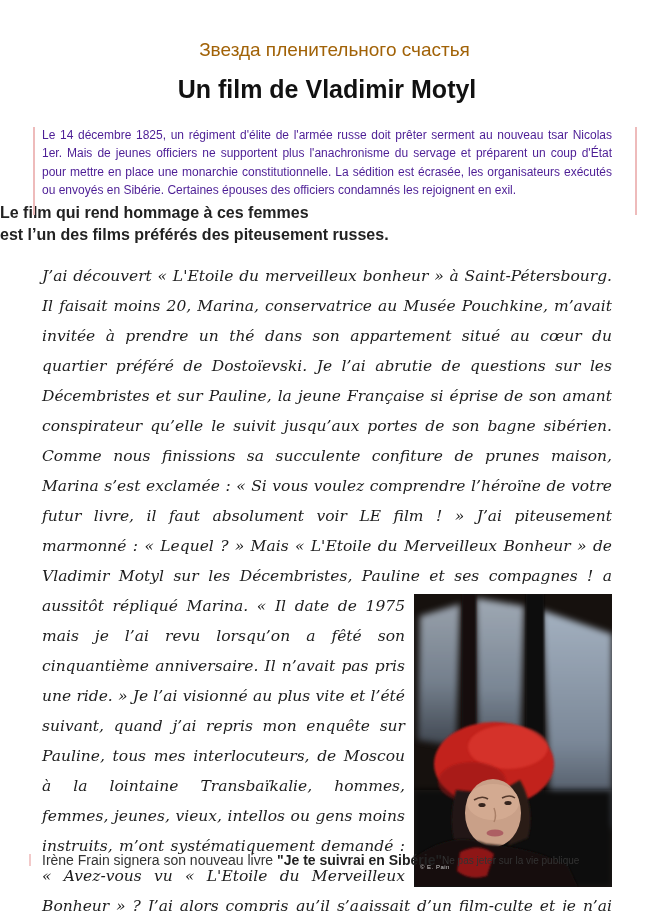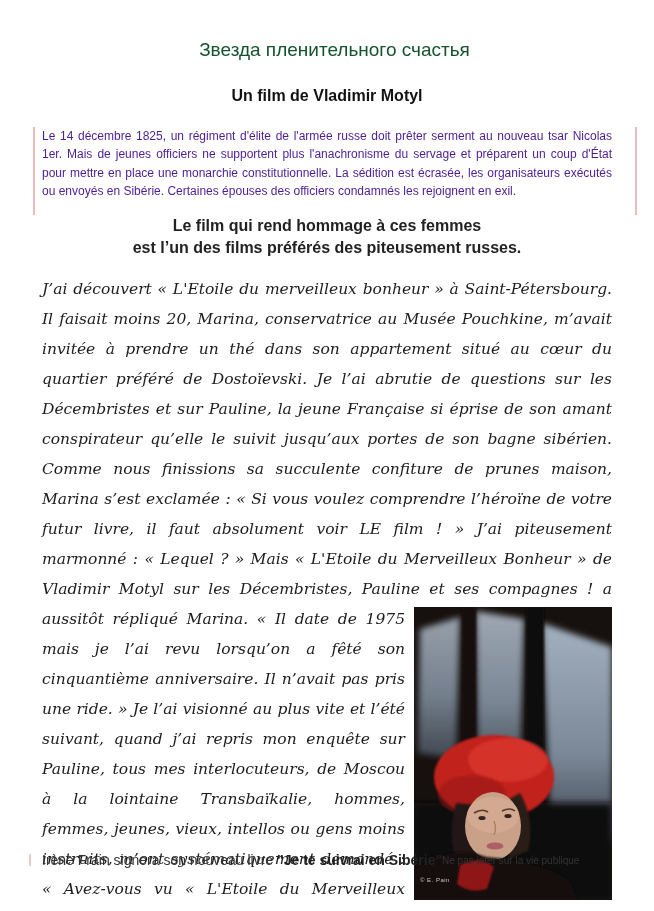--- a/index.html
+++ b/index.html
@@ -10,33 +10,33 @@
     font-family:"Liberation Sans", sans-serif;
     overflow:hidden;
   }
   header { text-align:center; padding-top:36px; }
   .title {
     margin:0;
     font-size:25px; font-weight:bold;
     color:#D4A017;
     letter-spacing:0.2px;
   }
-  .subtitle { font-size:19px; color:#14532d; margin-top:3px;padding-left:15px; }
-  .film-line { font-size:16px; font-weight:bold; color:#111; margin-top:26px; }
+  .subtitle { font-size:19px; color:#a16207; margin-top:3px;padding-left:15px; }
+  .film-line { font-size:25px; font-weight:bold; color:#111; margin-top:14px; }
 
   .synopsis {
     width:570px; margin:22px auto 0;
     text-align:justify;
     font-size:12px; line-height:18.4px;
     color:#4c1d95;
   }
   .tribute {
-    text-align:center; font-weight:bold;
+    font-weight:bold;
     font-size:16px; line-height:22px;
-    color:#222; margin-top:14px;
+    color:#222; margin-top:2px;
   }
   .quote {
     width:570px; margin:15px auto 0;
     text-align:justify;
     font-family:"DejaVu Serif", serif; font-style:italic;
     font-size:15.5px; line-height:30px;
     color:#1c1c1c;
   }
   .photo-wrap {
     float:right;

